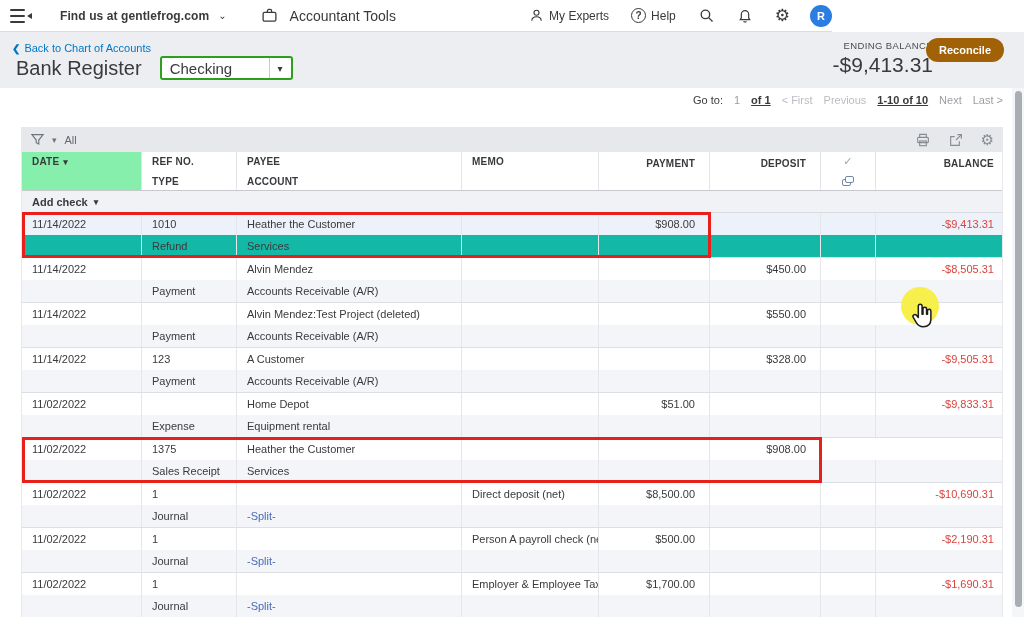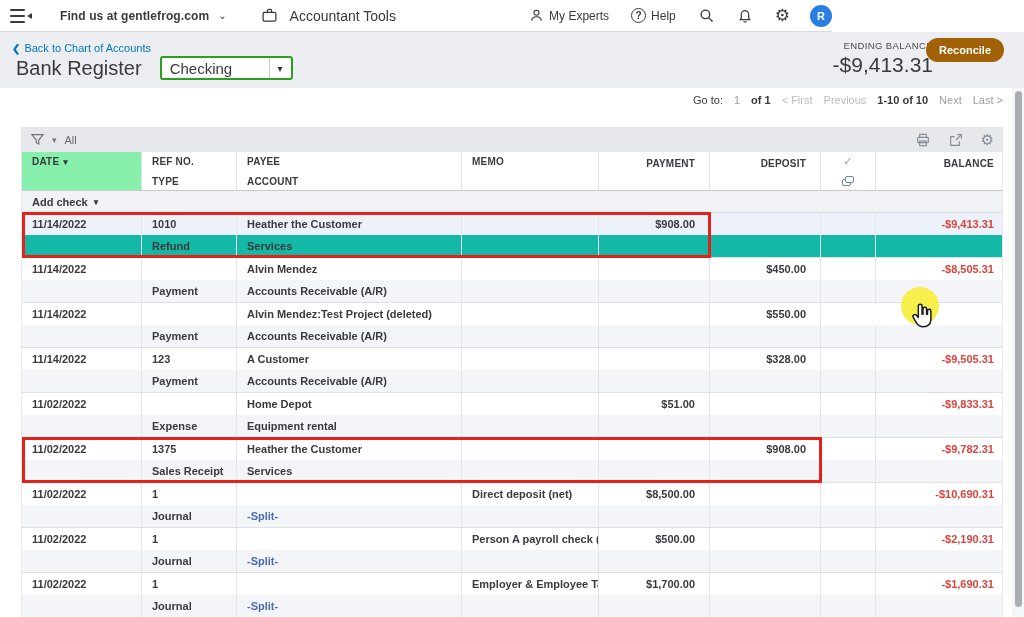--- a/index.html
+++ b/index.html
@@ -33,21 +33,21 @@
   .account-select .val { flex:1; font-size:15px; padding-left:8px; }
   .account-select .sel-caret { width:22px; height:100%; border-left:1px solid #c9ccd1; display:flex; align-items:center; justify-content:center; font-size:10px; color:#393a3d; }
   .ending { position:absolute; right:91px; top:8px; text-align:right; }
   .ending-label { font-size:9.5px; letter-spacing:.4px; color:#4b4c50; }
   .ending-value { font-size:21px; color:#393a3d; margin-top:2px; }
   .reconcile-btn { position:absolute; right:20px; top:6px; height:24px; padding:0 13px; background:#a16207; border:none; border-radius:12px; color:#fff; font-size:11px; font-weight:bold; font-family:inherit; cursor:pointer; }
 
   
   .pagination { position:absolute; right:21px; top:94px; display:flex; align-items:center; gap:11px; font-size:11px; }
   .pg-dark { color:#393a3d; }
-  .pg-bold { color:#393a3d; font-weight:bold; }
+  .pg-bold { color:#393a3d; font-weight:bold;text-decoration:underline; }
   .pg-gray { color:#9b9ea4; }
   .pg-dis  { color:#b9bcc2; }
 
   
   .register-table { position:absolute; left:21px; top:127px; width:982px;
                     border-left:1px solid #e6e8eb; border-right:1px solid #e6e8eb; }
   .tbl-toolbar { height:25px; background:#e6e8ec; display:flex; align-items:center; padding:0 8px; }
   .funnel-wrap { display:flex; align-items:center; gap:4px; cursor:pointer; }
   .filter-all { font-size:11px; color:#65686e; margin-left:4px; }
   .tbl-tools { margin-left:auto; display:flex; align-items:center; gap:17px; }
@@ -67,21 +67,21 @@
   .copy-ico { position:relative; width:13px; height:11px; margin-top:2px; }
   .copy-ico i { position:absolute; border:1.3px solid #7189a8; border-radius:2px; width:9px; height:7px; background:transparent; }
   .copy-ico i:first-child { left:0; top:3px; }
   .copy-ico i:last-child { left:3px; top:0; background:#fff; }
   .date-caret { font-size:9px; margin-left:4px; }
 
   .addcheck-row { height:22px; background:#f1f2f5; border-bottom:1px solid #d9dce0; display:flex; align-items:center; padding-left:10px; font-size:11px; font-weight:600; cursor:pointer; }
   .addcheck-row .caret-sm { font-size:9px; }
 
   .trow { position:relative; border-bottom:1px solid #dcdfe3; cursor:pointer; }
-  .line { height:22px;font-weight:bold; }
+  .line { height:22px; }
   .l1 { background:#fff; }
   .l2 { background:#f4f5f9; }
   .trow.selected .l1 { background:#edf1fa; }
   .trow.selected .l2 { background:#14b8a6; }
   .cell { height:22px; display:flex; align-items:center; font-size:11px; color:#393a3d; border-right:1px solid #e4e6ea; padding-left:10px; overflow:hidden; white-space:nowrap; }
   .cell:last-child { border-right:none; }
   .c-num { justify-content:flex-end; padding-right:14px; padding-left:4px; }
   .c-bal { justify-content:flex-end; padding-right:10px; padding-left:4px; color:#d9443e; }
   .split-link { color:#4a6bb5; cursor:pointer; }
   .redbox { position:absolute; left:0; top:-1px; bottom:-1px; border:3px solid #e8201a; pointer-events:none; z-index:6; }
@@ -360,21 +360,20 @@
       </div>
       <div class="trow">
         <div class="line l1 grid">
           <div class="cell c-date">11/02/2022</div>
           <div class="cell c-ref">1375</div>
           <div class="cell c-payee">Heather the Customer</div>
           <div class="cell c-memo"></div>
           <div class="cell c-num"></div>
           <div class="cell c-num">$908.00</div>
           <div class="cell c-check"></div>
-          <div class="cell c-bal">-$9,782.31</div>
         </div>
         <div class="line l2 grid">
           <div class="cell c-date"></div>
           <div class="cell c-ref">Sales Receipt</div>
           <div class="cell c-payee">Services</div>
           <div class="cell c-memo"></div>
           <div class="cell c-num"></div>
           <div class="cell c-num"></div>
           <div class="cell c-check"></div>
           <div class="cell c-bal"></div>

